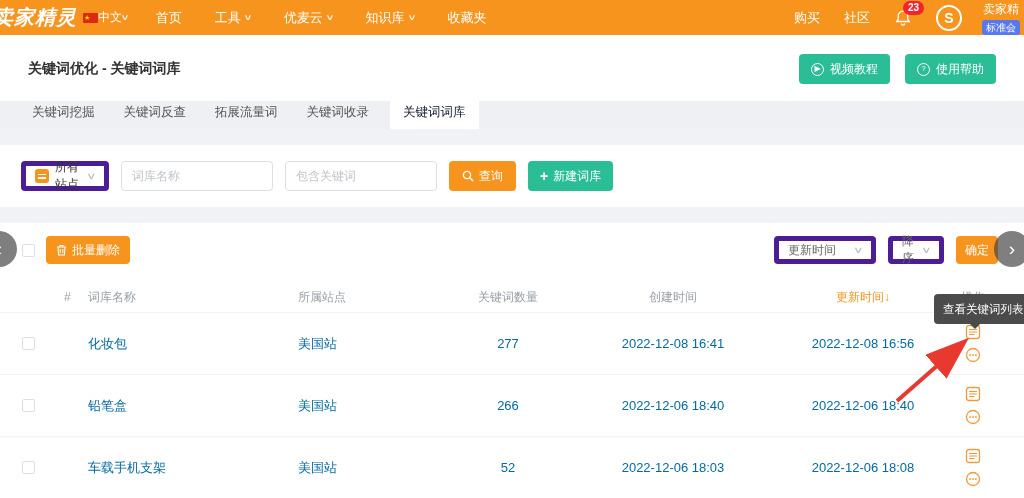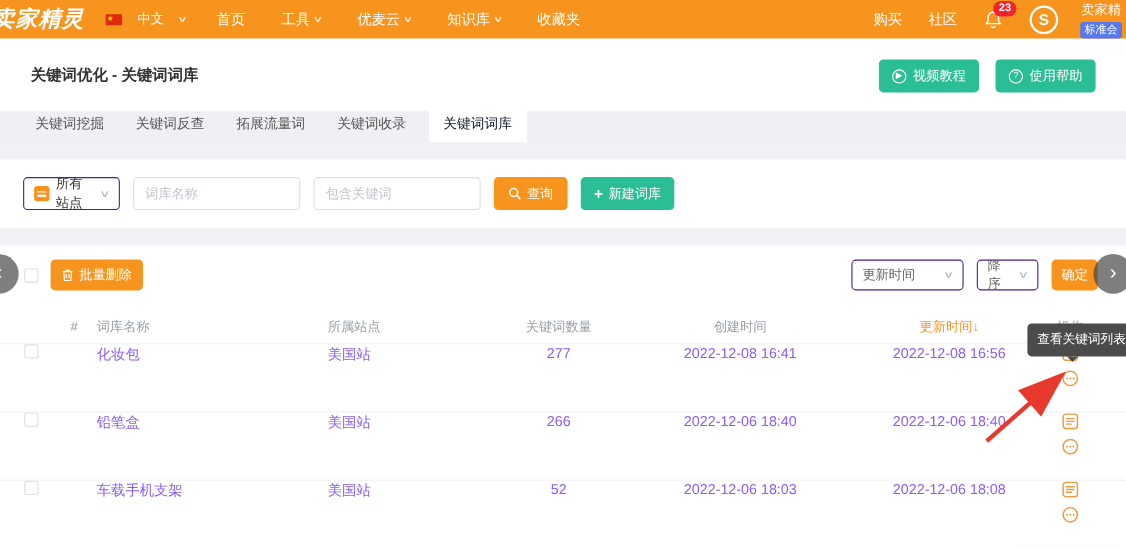--- a/index.html
+++ b/index.html
@@ -2,21 +2,21 @@
 <html><head>
 <meta charset="utf-8">
 <style>
   *{margin:0;padding:0;box-sizing:border-box}
   body{font-family:"Liberation Sans","DejaVu Sans",sans-serif;background:#fff;-webkit-font-smoothing:antialiased}
   .screen{position:relative;width:1024px;height:498px;overflow:hidden;background:#f0f2f5}
 
   
   .navbar{position:absolute;top:0;left:0;right:0;height:35px;background:#f7941e;display:flex;align-items:center;color:#fff;z-index:5}
   .logo{font-size:20px;font-weight:800;font-style:italic;letter-spacing:1px;margin-left:-7px;white-space:nowrap}
-  .lang{display:flex;align-items:center;gap:14px;font-size:12px;margin-left:19px;cursor:pointer}
+  .lang{display:flex;align-items:center;gap:0;font-size:12px;margin-left:6px;cursor:pointer}
   .flag{width:15px;height:10px;background:#de2910;border-radius:1px;color:#ffde00;font-size:7px;line-height:10px;padding-left:1px;overflow:hidden}
   .nav-items{display:flex;margin-left:28px;gap:33px;font-size:13px}
   .nav-item{display:flex;align-items:center;gap:4px;cursor:pointer;white-space:nowrap}
   .chev{font-size:8px;opacity:.9;transform:scaleX(1.6);display:inline-block}
   .nav-right{margin-left:auto;display:flex;align-items:center;gap:24px;font-size:13px}
   .nav-link{cursor:pointer;white-space:nowrap}
   .bell-wrap{position:relative;cursor:pointer;width:18px;height:18px}
   .badge{position:absolute;top:-8px;left:9px;background:#f5222d;color:#fff;font-size:10px;padding:1px 5px;border-radius:9px;font-weight:700;line-height:12px}
   .slogo{width:26px;height:26px;border:2px solid #fff;border-radius:50%;display:flex;align-items:center;justify-content:center;font-weight:800;font-size:14px;flex-shrink:0}
   .user{display:flex;flex-direction:column;align-items:center;gap:2px;margin-left:-8px;width:46px;overflow:visible;cursor:pointer}
@@ -30,21 +30,21 @@
   .teal-btn{background:#2bbe96;color:#fff;border:none;height:30px;padding:0 12px;border-radius:4px;font-size:12px;display:flex;align-items:center;gap:6px;cursor:pointer;font-family:inherit}
   .cicon{width:13px;height:13px;border:1px solid #fff;border-radius:50%;font-size:8px;display:flex;align-items:center;justify-content:center;line-height:1}
 
   
   .tabbar{position:absolute;top:101px;left:0;right:0;height:28px;background:#eef0f3;display:flex;align-items:flex-end;padding-left:24px}
   .tab{height:33px;line-height:33px;padding:0 8px;margin-right:13px;font-size:12.5px;color:#555;cursor:pointer;white-space:nowrap}
   .tab.active{background:#fff;color:#0f172a;border-radius:3px 3px 0 0;padding:0 13px;margin-right:16px}
 
   
   .filter{position:absolute;top:145px;left:0;right:0;height:62px;background:#fff;display:flex;align-items:center;padding:0 21px;gap:12px}
-  .select{height:30px;border:1px solid #4c1d95;border-radius:4px;background:#fff;display:flex;align-items:center;padding:0 9px;font-size:12px;color:#333;gap:6px;cursor:pointer}
+  .select{height:30px;border:5px solid #4c1d95;border-radius:4px;background:#fff;display:flex;align-items:center;padding:0 9px;font-size:12px;color:#333;gap:6px;cursor:pointer}
   .site-select{width:88px}
   .site-icon{width:14px;height:14px;background:#f7941e;border-radius:3px;display:flex;flex-direction:column;align-items:center;justify-content:center;gap:2px;flex-shrink:0}
   .site-icon i{display:block;width:8px;height:1.5px;background:#fff}
   .sel-chev{margin-left:auto;color:#b8bcc4;font-size:9px;transform:scaleX(1.6)}
   .text-input{height:30px;width:152px;border:1px solid #dcdfe6;border-radius:4px;padding:0 10px;font-size:12px;color:#333;outline:none;font-family:inherit}
   .text-input::placeholder{color:#c0c4cc}
   .orange-btn{background:#f7941e;color:#fff;border:none;border-radius:4px;font-size:12px;display:flex;align-items:center;justify-content:center;gap:5px;cursor:pointer;font-family:inherit}
   .search-btn{height:30px;padding:0 13px}
   .create-btn{background:#2bbe96;height:30px;padding:0 12px;color:#fff;border:none;border-radius:4px;font-size:12px;display:flex;align-items:center;gap:5px;cursor:pointer;font-family:inherit}
   .plus{font-size:14px;font-weight:700;line-height:1}
@@ -53,21 +53,21 @@
   .table-panel{position:absolute;top:223px;left:0;right:0;bottom:0;background:#fff}
   .toolbar{display:flex;align-items:center;padding:13px 26px 0 22px;height:41px}
   .checkbox{width:13px;height:13px;border:1px solid #dcdfe6;border-radius:2px;background:#fff;flex-shrink:0;cursor:pointer}
   .bulk-btn{margin-left:11px;height:28px;padding:0 10px}
   .toolbar-right{margin-left:auto;display:flex;align-items:center;gap:12px}
   .sort-field{width:102px;height:28px;color:#666}
   .sort-order{width:56px;height:28px;color:#666}
   .confirm-btn{width:42px;height:28px}
 
   .thead{display:flex;align-items:center;margin-top:18px;height:30px;font-size:12px;color:#98a0a8}
-  .trow{display:flex;align-items:flex-start;height:62px;border-top:1px solid #f2f3f5;font-size:13px;color:#8b5cf6}
+  .trow{display:flex;align-items:center;height:62px;border-top:1px solid #f2f3f5;font-size:13px;color:#0369a1}
   .c0{width:88px;padding-left:22px;display:flex;align-items:center;flex-shrink:0}
   .thead .c0 span{margin-left:42px}
   .c1{width:210px;flex-shrink:0}
   .c2{width:150px;flex-shrink:0}
   .c3{width:120px;text-align:center;flex-shrink:0}
   .c4{width:210px;text-align:center;flex-shrink:0}
   .c5{width:170px;text-align:center;flex-shrink:0}
   .c5.sorted{color:#f7941e}
   .c6{flex:1;padding-right:26px;display:flex;flex-direction:column;align-items:center;justify-content:center;gap:7px;text-align:center}
   .icon-btn{width:16px;height:16px;cursor:pointer;line-height:0}

